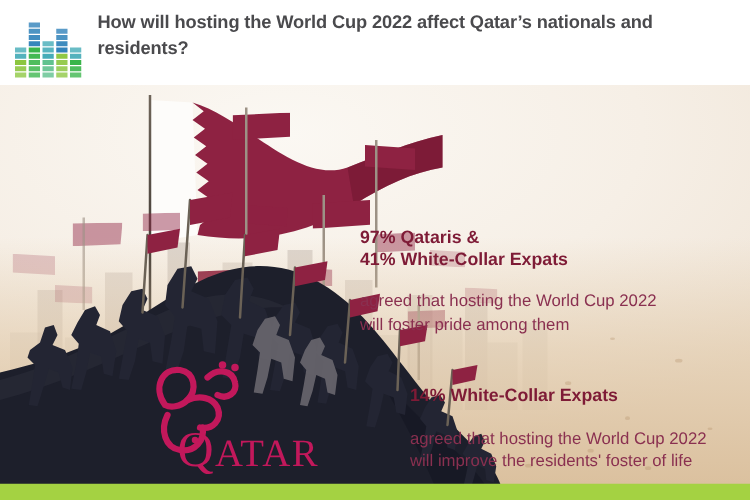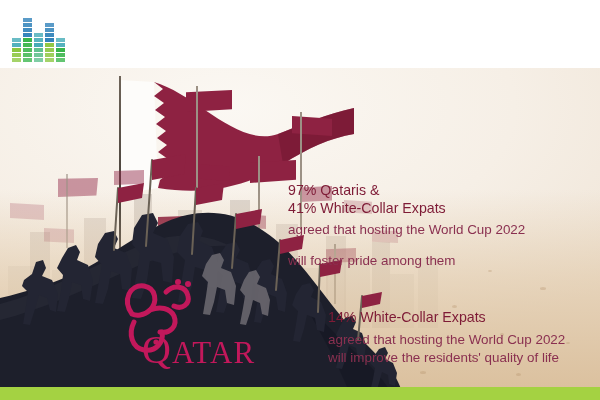--- a/index.html
+++ b/index.html
@@ -102,42 +102,42 @@
   
   .mainflag { position: absolute; left: 118px; top: 0px; width: 240px; height: 130px; }
 
   
   .hill { position: absolute; left: 0; bottom: 0; width: 600px; height: 220px; }
 
   
   .crowd { position: absolute; left: 0; top: 0; width: 600px; height: 332px; }
 
   
-  .wordmark { position: absolute; left: 104px; top: 196px; width: 150px; height: 110px; }
+  .wordmark { position: absolute; left: 104px; top: 206px; width: 150px; height: 110px; }
   .qatar-word {
     position: absolute;
     left: 38px; top: 62px;
     font-family: "Liberation Serif", serif;
     font-size: 31px;
     color: #c2185b;
     letter-spacing: 1.2px;
   }
   .qatar-word .cap { font-size: 40px; }
 
   
   .callout { position: absolute; z-index: 30; }
   .callout .stat {
     font-size: 14.2px;
-    font-weight: normal;
+    font-weight: bold;
     color: #7e1b36;
     line-height: 17.5px;
     white-space: nowrap;
   }
   .callout .body {
-    margin-top: 4px;
+    margin-top: 15px;
     font-size: 13.4px;
     color: #8a3050;
     line-height: 18.5px;
     white-space: nowrap;
   }
   #callout-1 { left: 288px; top: 114px; }
   #callout-2 { left: 328px; top: 241px; }
 
   
   .footer-bar {
@@ -193,20 +193,21 @@
           <div class="logo-cell" style="background: rgb(140, 198, 63); opacity: 0.78;"></div>
         </div>
       <div class="logo-col" id="lc4" style="left:44px;">
           <div class="logo-cell" style="background: rgb(63, 169, 181); opacity: 0.78;"></div>
           <div class="logo-cell" style="background: rgb(63, 169, 181); opacity: 0.89;"></div>
           <div class="logo-cell" style="background: rgb(57, 181, 74); opacity: 1;"></div>
           <div class="logo-cell" style="background: rgb(57, 181, 74); opacity: 0.89;"></div>
           <div class="logo-cell" style="background: rgb(57, 181, 74); opacity: 0.78;"></div>
         </div>
     </div>
+    <div class="header-title">How will hosting the World Cup 2022 affect Qatar’s nationals and residents?</div>
   </div>
 
   <div class="scene">
 
     <div class="skyline">
       <div class="bldg pale" style="left:8px;  width:26px; height:62px;"></div>
       <div class="bldg" style="left:30px; width:20px; height:96px;"></div>
       <div class="bldg pale" style="left:52px; width:30px; height:58px;"></div>
       <div class="bldg" style="left:84px; width:22px; height:110px;"></div>
       <div class="bldg pale" style="left:104px;width:28px; height:74px;"></div>
@@ -373,26 +374,26 @@
           <circle cx="52" cy="78" r="2.6"></circle>
         </g>
       </svg>
       <div class="qatar-word"><span class="cap">Q</span><span>ATAR</span></div>
     </div>
 
     <div class="callout" id="callout-1">
       <div class="stat">97% Qataris &amp;</div>
       <div class="stat">41% White-Collar Expats</div>
       <div class="body">agreed that hosting the World Cup 2022</div>
-      <div class="body" style="margin-top:12px">will foster pride among them</div>
+      <div class="body" style="margin-top:0">will foster pride among them</div>
     </div>
 
     <div class="callout" id="callout-2">
       <div class="stat">14% White-Collar Expats</div>
       <div class="body">agreed that hosting the World Cup 2022</div>
-      <div class="body" style="margin-top:0">will improve the residents' quality of life</div>
+      <div class="body" style="margin-top:0">will improve the residents' foster of life</div>
     </div>
 
   </div>
 
   <div class="footer-bar"></div>
 
 </div>
 
 </body></html>

